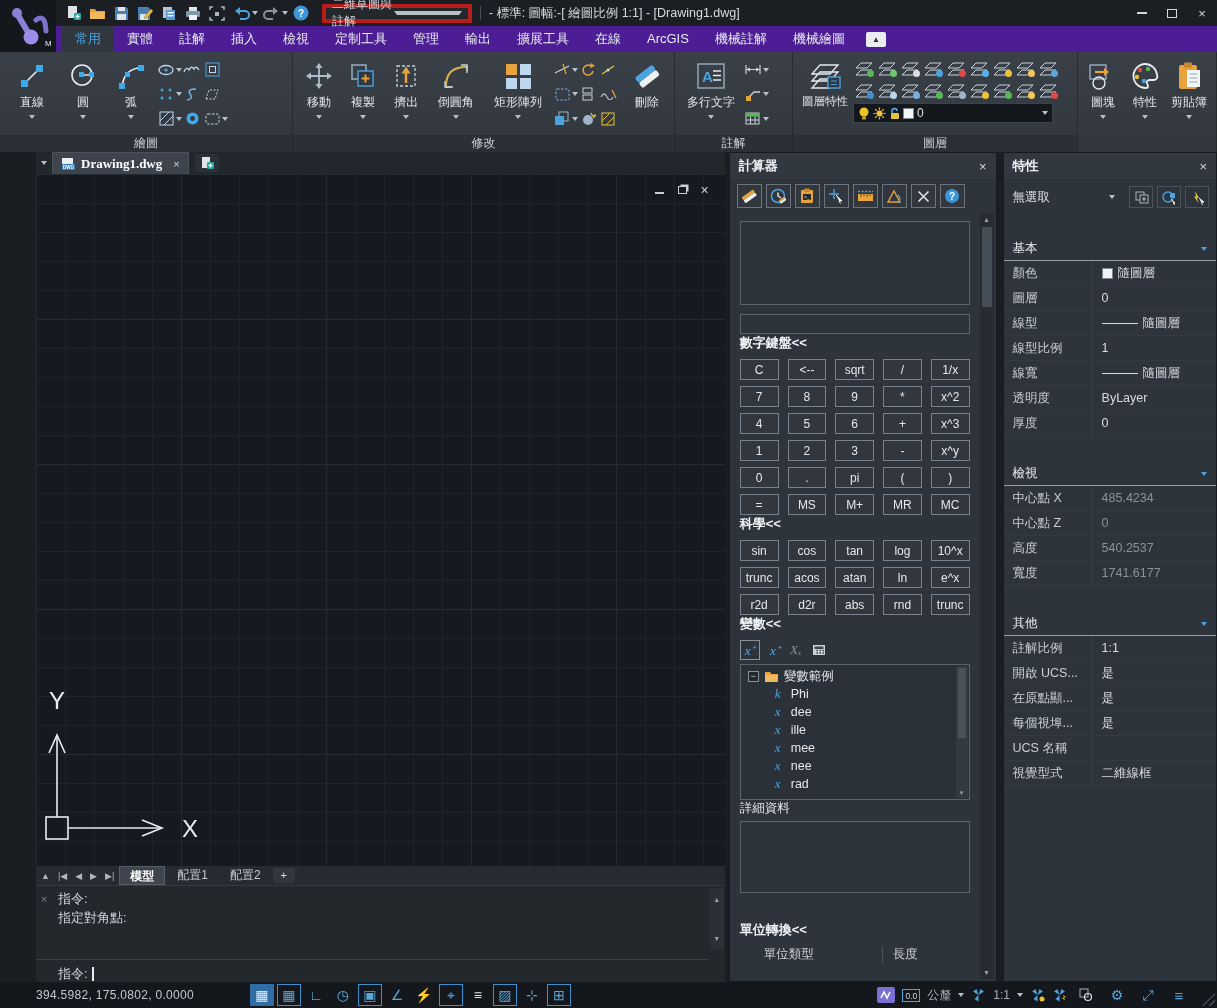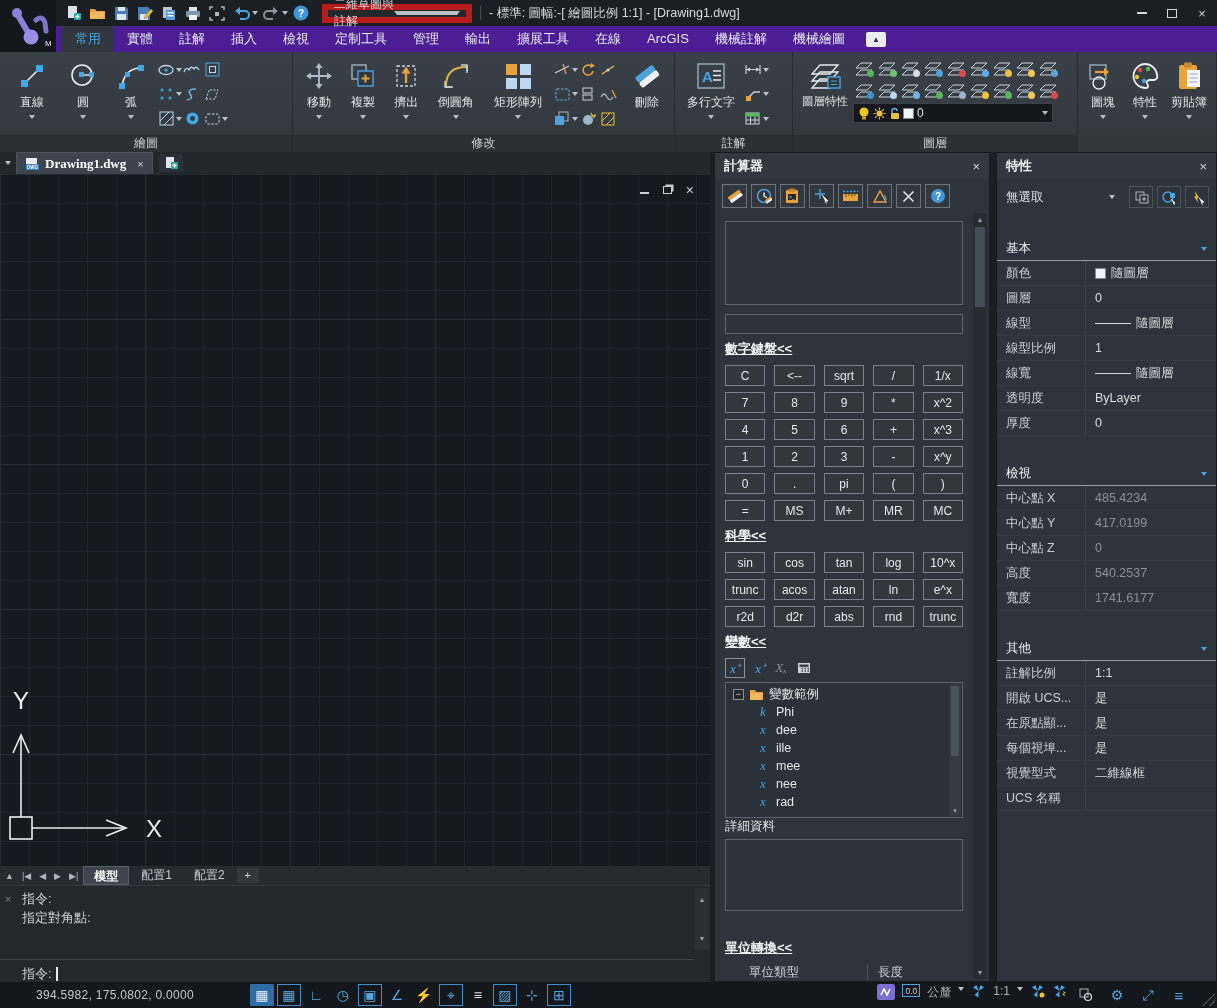--- a/index.html
+++ b/index.html
@@ -6,21 +6,21 @@
 html,body{width:1217px;height:1008px;overflow:hidden;background:#16191d;color:#dfe3e7;font-size:12px;}
 svg{display:block}
 .cdn{width:0;height:0;border:3.5px solid transparent;border-top:4.5px solid #b9c1c8;margin-top:3px;}
 .cdn.sm{border-width:3px;border-top-width:4px;}
 
 #titlebar{height:26px;background:#1b1f24;display:flex;align-items:center;padding-left:62px;position:relative;}
 #applogo{position:absolute;left:0;top:0;width:56px;height:52px;background:#14171b;z-index:5;display:flex;align-items:center;justify-content:center;}
 .qat{display:flex;align-items:center;gap:2px;}
 .qbtn{width:22px;height:20px;display:flex;align-items:center;justify-content:center;border-radius:2px;}
 .qgrp{display:flex;align-items:center;}
-#workspace{margin-left:10px;width:150px;height:19px;background:#23282d;border:6px solid #b91c1c;display:flex;align-items:center;padding:0 6px;color:#d2d7dc;font-size:12px;}
+#workspace{margin-left:10px;width:150px;height:19px;background:#23282d;border:4px solid #b91c1c;display:flex;align-items:center;padding:0 6px;color:#d2d7dc;font-size:12px;}
 #workspace span{flex:1}
 .tsep{width:1px;height:14px;background:#454c53;margin:0 8px;}
 #wtitle{color:#d8dce0;font-size:12.5px;}
 #winbtns{margin-left:auto;display:flex;align-items:center;height:100%;}
 .wbtn{width:30px;height:100%;display:flex;align-items:center;justify-content:center;color:#d2d7dc;font-size:13px;}
 .wb-min{width:10px;height:2px;background:#d2d7dc;}
 .wb-max{width:10px;height:9px;border:1.5px solid #d2d7dc;}
 
 #tabbar{height:26px;background:#4c1d95;display:flex;align-items:flex-end;padding-left:62px;}
 .rtab{padding:0 13px;height:26px;line-height:26px;font-size:13px;color:#e6eaee;}
@@ -37,21 +37,21 @@
 .srow{display:flex;align-items:center;height:21px;}
 .sic{width:20px;height:19px;display:flex;align-items:center;justify-content:center;}
 
 .lgrid{display:grid;grid-template-columns:repeat(9,23px);grid-auto-rows:22px;}
 .lic{position:relative;width:23px;height:22px;display:flex;align-items:center;justify-content:center;}
 .bdg{position:absolute;right:2px;bottom:2px;width:7px;height:7px;border-radius:50%;}
 #layercombo{width:200px;height:20px;background:#14181d;border:1px solid #3a424a;display:flex;align-items:center;gap:3px;padding:0 4px;margin-top:2px;}
 #layercombo .sw{width:11px;height:11px;background:#f2f5f7;border:1px solid #888;}
 #layercombo .lname{flex:1;color:#dfe3e7;}
 
-#main{display:flex;height:830px;background:#1a1e22;}
+#main{display:flex;height:830px;background:#1a1e22;padding-left:36px;}
 #leftcol{width:710px;display:flex;flex-direction:column;}
 #doctabs{height:22px;background:#22272c;display:flex;align-items:center;}
 #dtcaret{width:16px;display:flex;justify-content:center;}
 .dtab{height:22px;background:#3d444d;display:flex;align-items:center;gap:5px;padding:0 8px;border:1px solid #4a525a;border-bottom:none;}
 .dtab .dname{color:#fff;font-weight:bold;font-family:"Liberation Serif",serif;font-size:13px;}
 .dtab .dx{color:#cfd5da;font-size:11px;margin-left:6px;}
 .newdoc{width:24px;height:18px;margin-left:6px;background:#2b3138;display:flex;align-items:center;justify-content:center;border-radius:2px;}
 #canvas{flex:1;position:relative;background:#151a20;
  background-image:linear-gradient(#242b33 1px,transparent 1px),linear-gradient(90deg,#242b33 1px,transparent 1px),linear-gradient(#1d242b 1px,transparent 1px),linear-gradient(90deg,#1d242b 1px,transparent 1px);
  background-size:145px 145px,145px 145px,29px 29px,29px 29px;}
@@ -75,21 +75,21 @@
 #calctools{display:flex;gap:4px;padding:5px 7px 3px;}
 .cbtn{width:25px;height:24px;border:1px solid #6b747d;display:flex;align-items:center;justify-content:center;background:rgba(255,255,255,.02);}
 #calcbody{flex:1;display:flex;min-height:0;}
 #calccontent{flex:1;padding:2px 6px 0 10px;min-width:0;}
 #calcsb{width:14px;background:#272c32;display:flex;flex-direction:column;align-items:center;font-size:8px;color:#99a1a9;padding:2px 0;margin:2px 2px 2px 4px;}
 #calcsb .thumb{width:10px;height:80px;background:#454d56;margin-top:3px;border-radius:1px;}
 #calcsb .sbdn{margin-top:auto;}
 .cbox{border:1px solid #5c656e;background:#2d333a;}
 #histbox{height:84px;margin-top:8px;}
 #inputbox{height:20px;margin-top:9px;}
-.chead{font-weight:bold;font-size:13px;color:#f0f3f6;margin:6px 0 7px;text-decoration:underline;}
+.chead{font-weight:bold;font-size:13px;color:#f0f3f6;margin:0 0 7px;}
 .kgrid{display:grid;grid-template-columns:repeat(5,1fr);gap:6px 9px;}
 .kbtn{height:21px;border:1px solid #78828c;background:rgba(255,255,255,.02);color:#e4e8ec;font-size:12px;display:flex;align-items:center;justify-content:center;}
 #vartools{display:flex;align-items:center;gap:10px;margin:2px 0 4px;}
 .vti{color:#5aa7e0;font-family:"Liberation Serif",serif;font-style:italic;font-size:13px;}
 .vti.first{border:1px solid #8a929a;padding:0 4px;}
 .vti.dis{color:#8a929a;}
 #vartree{height:136px;background:#2b3138;position:relative;overflow:hidden;padding-top:2px;}
 .vrow{height:18px;display:flex;align-items:center;gap:6px;padding-left:34px;font-size:12.5px;color:#e4e8ec;}
 .vrow.folder{padding-left:7px;gap:5px;}
 .expbox{width:11px;height:11px;border:1px solid #8a9299;color:#d2d7dc;font-size:9px;line-height:9px;text-align:center;background:#23282d;}
@@ -118,21 +118,21 @@
 .pline{display:inline-block;width:36px;border-top:1.5px solid #d8dce0;}
 .psw{width:11px;height:11px;background:#f2f5f7;border:1px solid #80878e;}
 .psecgap{height:26px;}
 
 #statusbar{height:26px;background:#14181c;display:flex;align-items:center;color:#c2c8ce;font-size:12px;position:relative;}
 #coords{margin-left:36px;letter-spacing:.3px;}
 #stoggles{display:flex;align-items:center;gap:3px;margin-left:56px;}
 .sbi{min-width:24px;height:22px;display:flex;align-items:center;justify-content:center;color:#58a6dd;font-size:14px;padding:0 2px;}
 .sbi.on{background:#2f6da6;color:#e2f0fb;border-radius:1px;}
 .sbi.bx{border:1px solid #3f8fcc;}
-#sright{margin-left:auto;display:flex;gap:7px;padding-right:26px;}
+#sright{margin-left:auto;display:flex;align-items:center;gap:7px;padding-right:26px;}
 .minilogo{width:18px;height:16px;background:#7b6fd4;border-radius:2px;display:flex;align-items:center;justify-content:center;}
 .ubadge{border:1px solid #4ba3e0;color:#cdd3d9;font-size:8.5px;padding:0 2px;height:13px;line-height:12px;}
 .stext{color:#aab1b8;}
 #grip{position:absolute;right:2px;bottom:2px;width:13px;height:13px;background:
  repeating-linear-gradient(135deg,#4a525a 0 1.5px,transparent 1.5px 4.5px);clip-path:polygon(100% 0,100% 100%,0 100%);}
 </style>
 </head>
 <body>
 
 <div id="titlebar">
@@ -1124,26 +1124,20 @@
         <span>檢視</span>
         <span class="cdn"></span>
       </div>
     <div class="prow ro">
       <span class="plabel">中心點 X</span>
       <span class="pval">
           <span>485.4234</span>
         </span>
     </div>
     <div class="prow ro">
-      <span class="plabel">中心點 Y</span>
-      <span class="pval">
-          <span>417.0199</span>
-        </span>
-    </div>
-    <div class="prow ro">
       <span class="plabel">中心點 Z</span>
       <span class="pval">
           <span>0</span>
         </span>
     </div>
     <div class="prow ro">
       <span class="plabel">高度</span>
       <span class="pval">
           <span>540.2537</span>
         </span>
@@ -1178,29 +1172,29 @@
           <span>是</span>
         </span>
     </div>
     <div class="prow">
       <span class="plabel">每個視埠...</span>
       <span class="pval">
           <span>是</span>
         </span>
     </div>
     <div class="prow">
+      <span class="plabel">UCS 名稱</span>
+      <span class="pval">
+          <span></span>
+        </span>
+    </div>
+    <div class="prow">
       <span class="plabel">視覺型式</span>
       <span class="pval">
           <span>二維線框</span>
-        </span>
-    </div>
-    <div class="prow">
-      <span class="plabel">UCS 名稱</span>
-      <span class="pval">
-          <span></span>
         </span>
     </div>
   </div>
 </div>
 
 <div id="statusbar">
   <span id="coords">394.5982, 175.0802, 0.0000</span>
   <div id="stoggles">
     <span class="sbi on">▦</span>
     <span class="sbi bx">▦</span>

